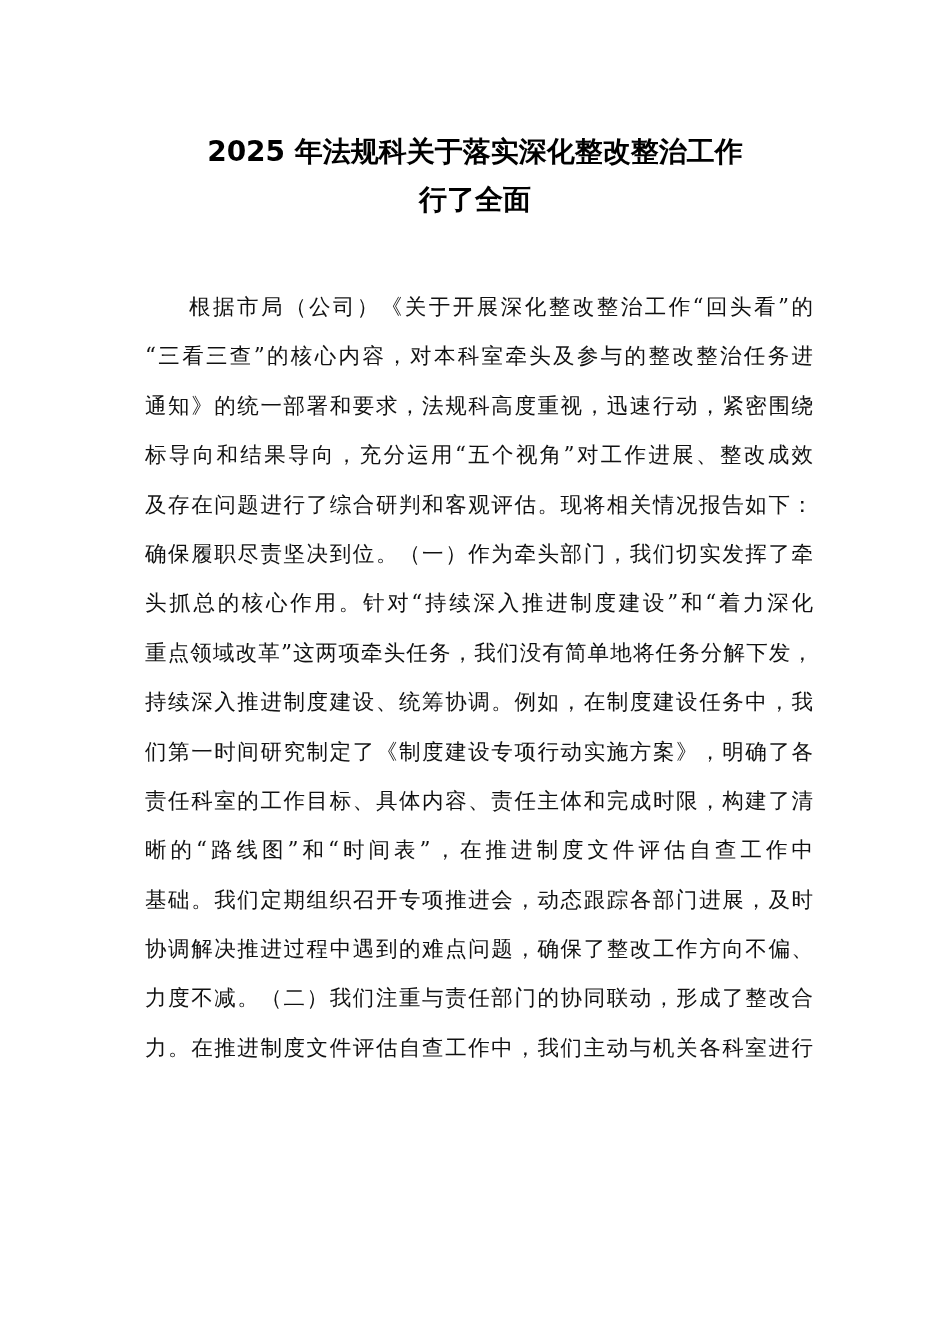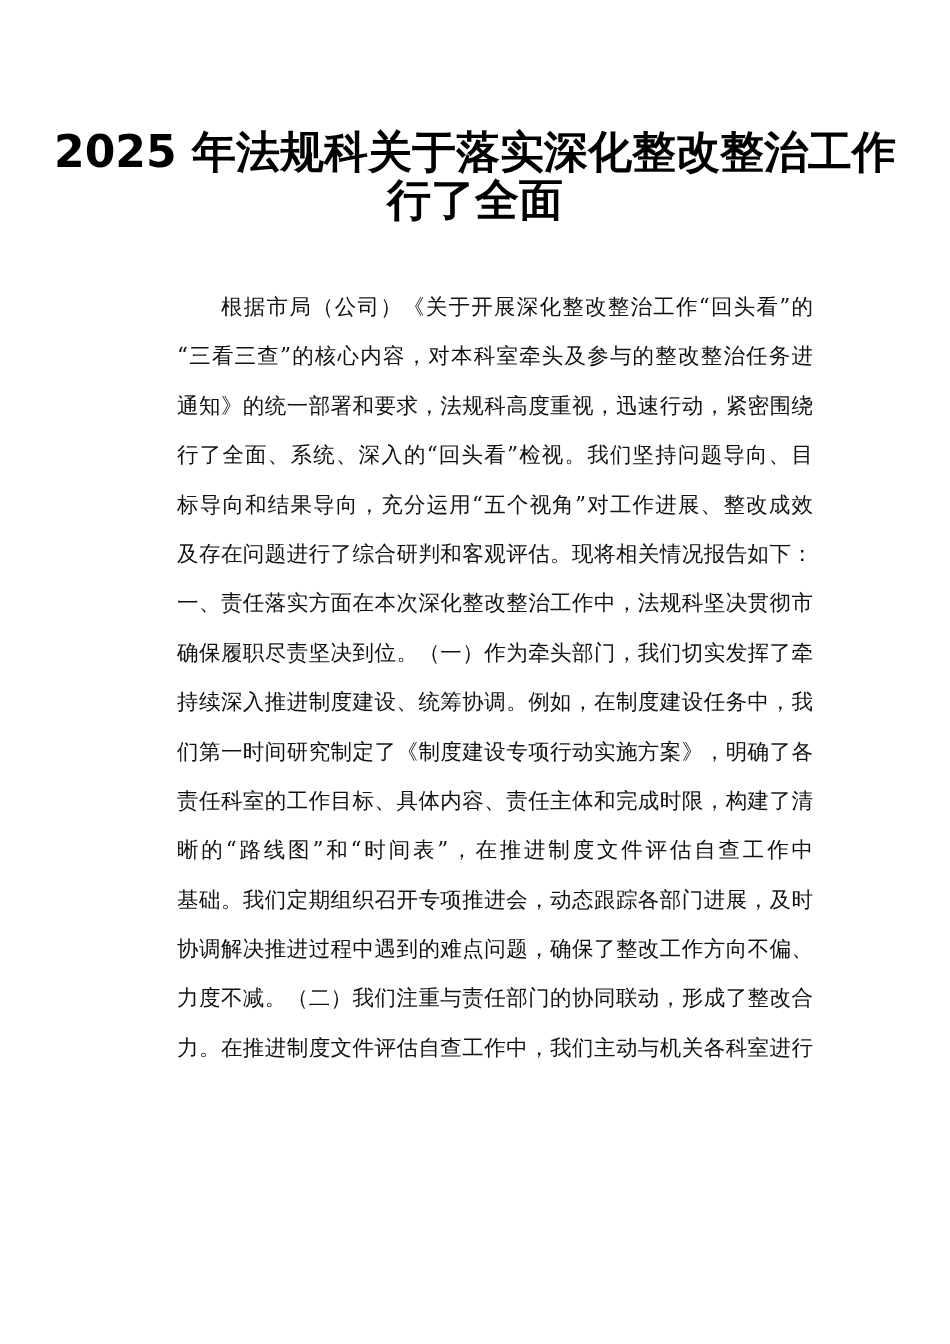--- a/index.html
+++ b/index.html
@@ -2,49 +2,49 @@
 <html><head>
 <meta charset="utf-8">
 <style>
   html, body { margin: 0; padding: 0; background: #ffffff; }
   body { width: 950px; height: 1344px; position: relative; overflow: hidden; }
   .page { position: absolute; left: 0; top: 0; width: 950px; height: 1344px; background: #fff; }
   .title {
     position: absolute; left: 0; top: 128px; width: 950px;
     text-align: center; color: #000;
     font-family: "DejaVu Sans", sans-serif; font-weight: bold;
-    font-size: 44px; line-height: 48px; letter-spacing: 0px;
+    font-size: 28px; line-height: 48px; letter-spacing: 0px;
   }
   .body {
     position: absolute; left: 145px; top: 282px; width: 668px;
     color: #111;
     font-family: "DejaVu Serif", serif;
     font-size: 21.5px; line-height: 49.4px;
   }
-  .line { display: block; white-space: nowrap; text-align: justify; text-align-last: justify; height: 49.4px; margin-left: 32px; }
+  .line { display: block; white-space: nowrap; text-align: justify; text-align-last: justify; height: 49.4px; }
   .indent { padding-left: 44px; }
 </style>
 </head>
 <body>
 
 <div class="page">
   <div class="title">
     <div>2025 年法规科关于落实深化整改整治工作</div>
     <div>行了全面</div>
   </div>
 
   <div class="body">
     <span class="line indent">根据市局（公司）《关于开展深化整改整治工作“回头看”的</span>
     <span class="line">“三看三查”的核心内容，对本科室牵头及参与的整改整治任务进</span>
     <span class="line">通知》的统一部署和要求，法规科高度重视，迅速行动，紧密围绕</span>
-    <span class="line">行了全面、系统、深入的“回头看”检视。我们坚持问题导向、目</span>
     <span class="line">标导向和结果导向，充分运用“五个视角”对工作进展、整改成效</span>
     <span class="line">及存在问题进行了综合研判和客观评估。现将相关情况报告如下：</span>
-    <span class="line">一、责任落实方面在本次深化整改整治工作中，法规科坚决贯彻市</span>
     <span class="line">确保履职尽责坚决到位。（一）作为牵头部门，我们切实发挥了牵</span>
+    <span class="line">头抓总的核心作用。针对“持续深入推进制度建设”和“着力深化</span>
+    <span class="line">重点领域改革”这两项牵头任务，我们没有简单地将任务分解下发，</span>
     <span class="line">持续深入推进制度建设、统筹协调。例如，在制度建设任务中，我</span>
     <span class="line">们第一时间研究制定了《制度建设专项行动实施方案》，明确了各</span>
     <span class="line">责任科室的工作目标、具体内容、责任主体和完成时限，构建了清</span>
     <span class="line">晰的“路线图”和“时间表”，在推进制度文件评估自查工作中</span>
     <span class="line">基础。我们定期组织召开专项推进会，动态跟踪各部门进展，及时</span>
     <span class="line">协调解决推进过程中遇到的难点问题，确保了整改工作方向不偏、</span>
     <span class="line">力度不减。（二）我们注重与责任部门的协同联动，形成了整改合</span>
     <span class="line">力。在推进制度文件评估自查工作中，我们主动与机关各科室进行</span>
   </div>
 </div>

